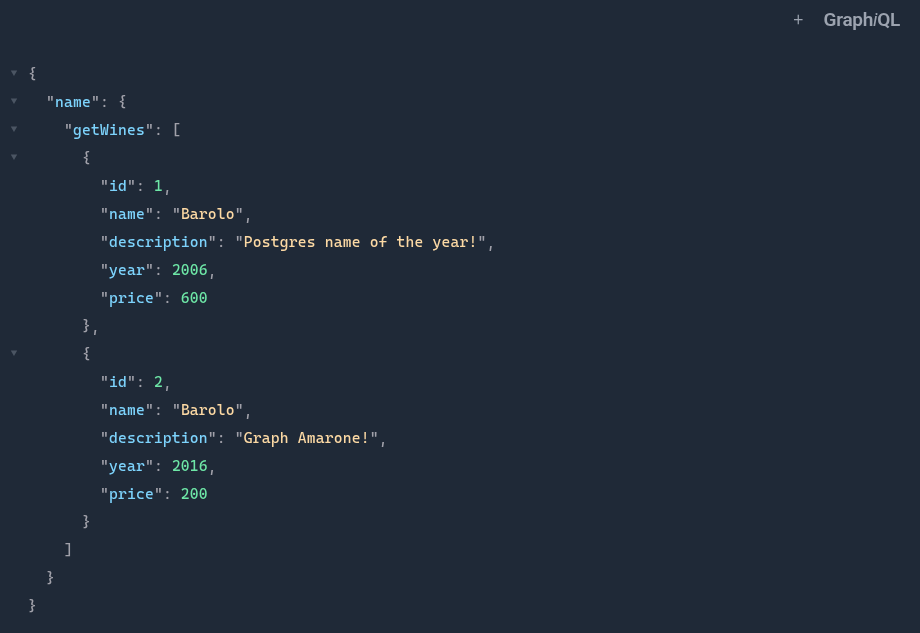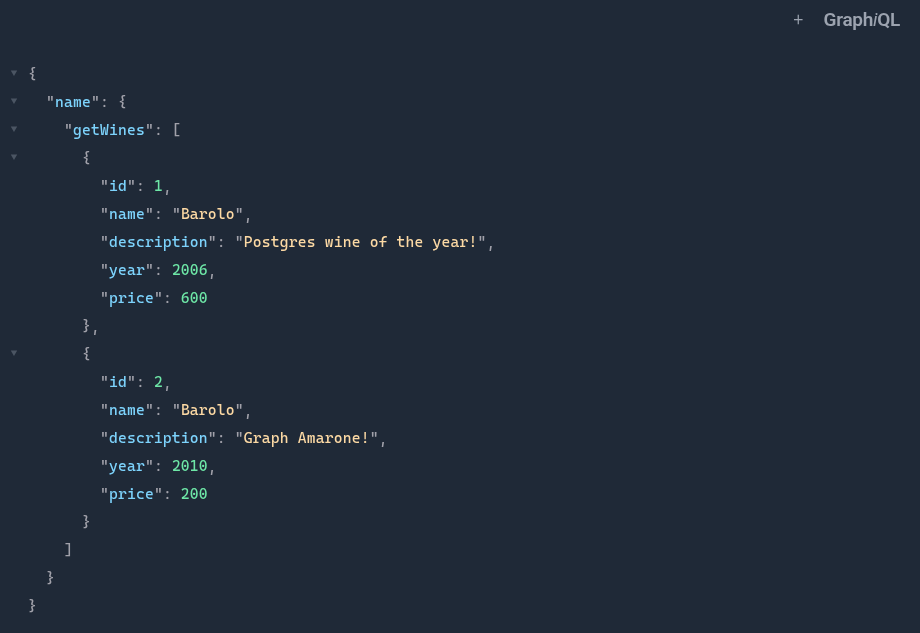--- a/index.html
+++ b/index.html
@@ -105,21 +105,21 @@
     <div class="code">        <span class="key"><span class="punct">"</span><span>id</span><span class="punct">"</span></span><span class="punct">: </span><span class="number">1</span><span class="punct">,</span></div>
   </div>
 
   <div class="line">
     <div class="gutter"></div>
     <div class="code">        <span class="key"><span class="punct">"</span><span>name</span><span class="punct">"</span></span><span class="punct">: </span><span class="string"><span class="punct">"</span><span>Barolo</span><span class="punct">"</span></span><span class="punct">,</span></div>
   </div>
 
   <div class="line">
     <div class="gutter"></div>
-    <div class="code">        <span class="key"><span class="punct">"</span><span>description</span><span class="punct">"</span></span><span class="punct">: </span><span class="string"><span class="punct">"</span><span>Postgres wine of the year!</span><span class="punct">"</span></span><span class="punct">,</span></div>
+    <div class="code">        <span class="key"><span class="punct">"</span><span>description</span><span class="punct">"</span></span><span class="punct">: </span><span class="string"><span class="punct">"</span><span>Postgres name of the year!</span><span class="punct">"</span></span><span class="punct">,</span></div>
   </div>
 
   <div class="line">
     <div class="gutter"></div>
     <div class="code">        <span class="key"><span class="punct">"</span><span>year</span><span class="punct">"</span></span><span class="punct">: </span><span class="number">2006</span><span class="punct">,</span></div>
   </div>
 
   <div class="line">
     <div class="gutter"></div>
     <div class="code">        <span class="key"><span class="punct">"</span><span>price</span><span class="punct">"</span></span><span class="punct">: </span><span class="number">600</span></div>
@@ -145,21 +145,21 @@
     <div class="code">        <span class="key"><span class="punct">"</span><span>name</span><span class="punct">"</span></span><span class="punct">: </span><span class="string"><span class="punct">"</span><span>Barolo</span><span class="punct">"</span></span><span class="punct">,</span></div>
   </div>
 
   <div class="line">
     <div class="gutter"></div>
     <div class="code">        <span class="key"><span class="punct">"</span><span>description</span><span class="punct">"</span></span><span class="punct">: </span><span class="string"><span class="punct">"</span><span>Graph Amarone!</span><span class="punct">"</span></span><span class="punct">,</span></div>
   </div>
 
   <div class="line">
     <div class="gutter"></div>
-    <div class="code">        <span class="key"><span class="punct">"</span><span>year</span><span class="punct">"</span></span><span class="punct">: </span><span class="number">2010</span><span class="punct">,</span></div>
+    <div class="code">        <span class="key"><span class="punct">"</span><span>year</span><span class="punct">"</span></span><span class="punct">: </span><span class="number">2016</span><span class="punct">,</span></div>
   </div>
 
   <div class="line">
     <div class="gutter"></div>
     <div class="code">        <span class="key"><span class="punct">"</span><span>price</span><span class="punct">"</span></span><span class="punct">: </span><span class="number">200</span></div>
   </div>
 
   <div class="line">
     <div class="gutter"></div>
     <div class="code">      <span class="punct">}</span></div>

